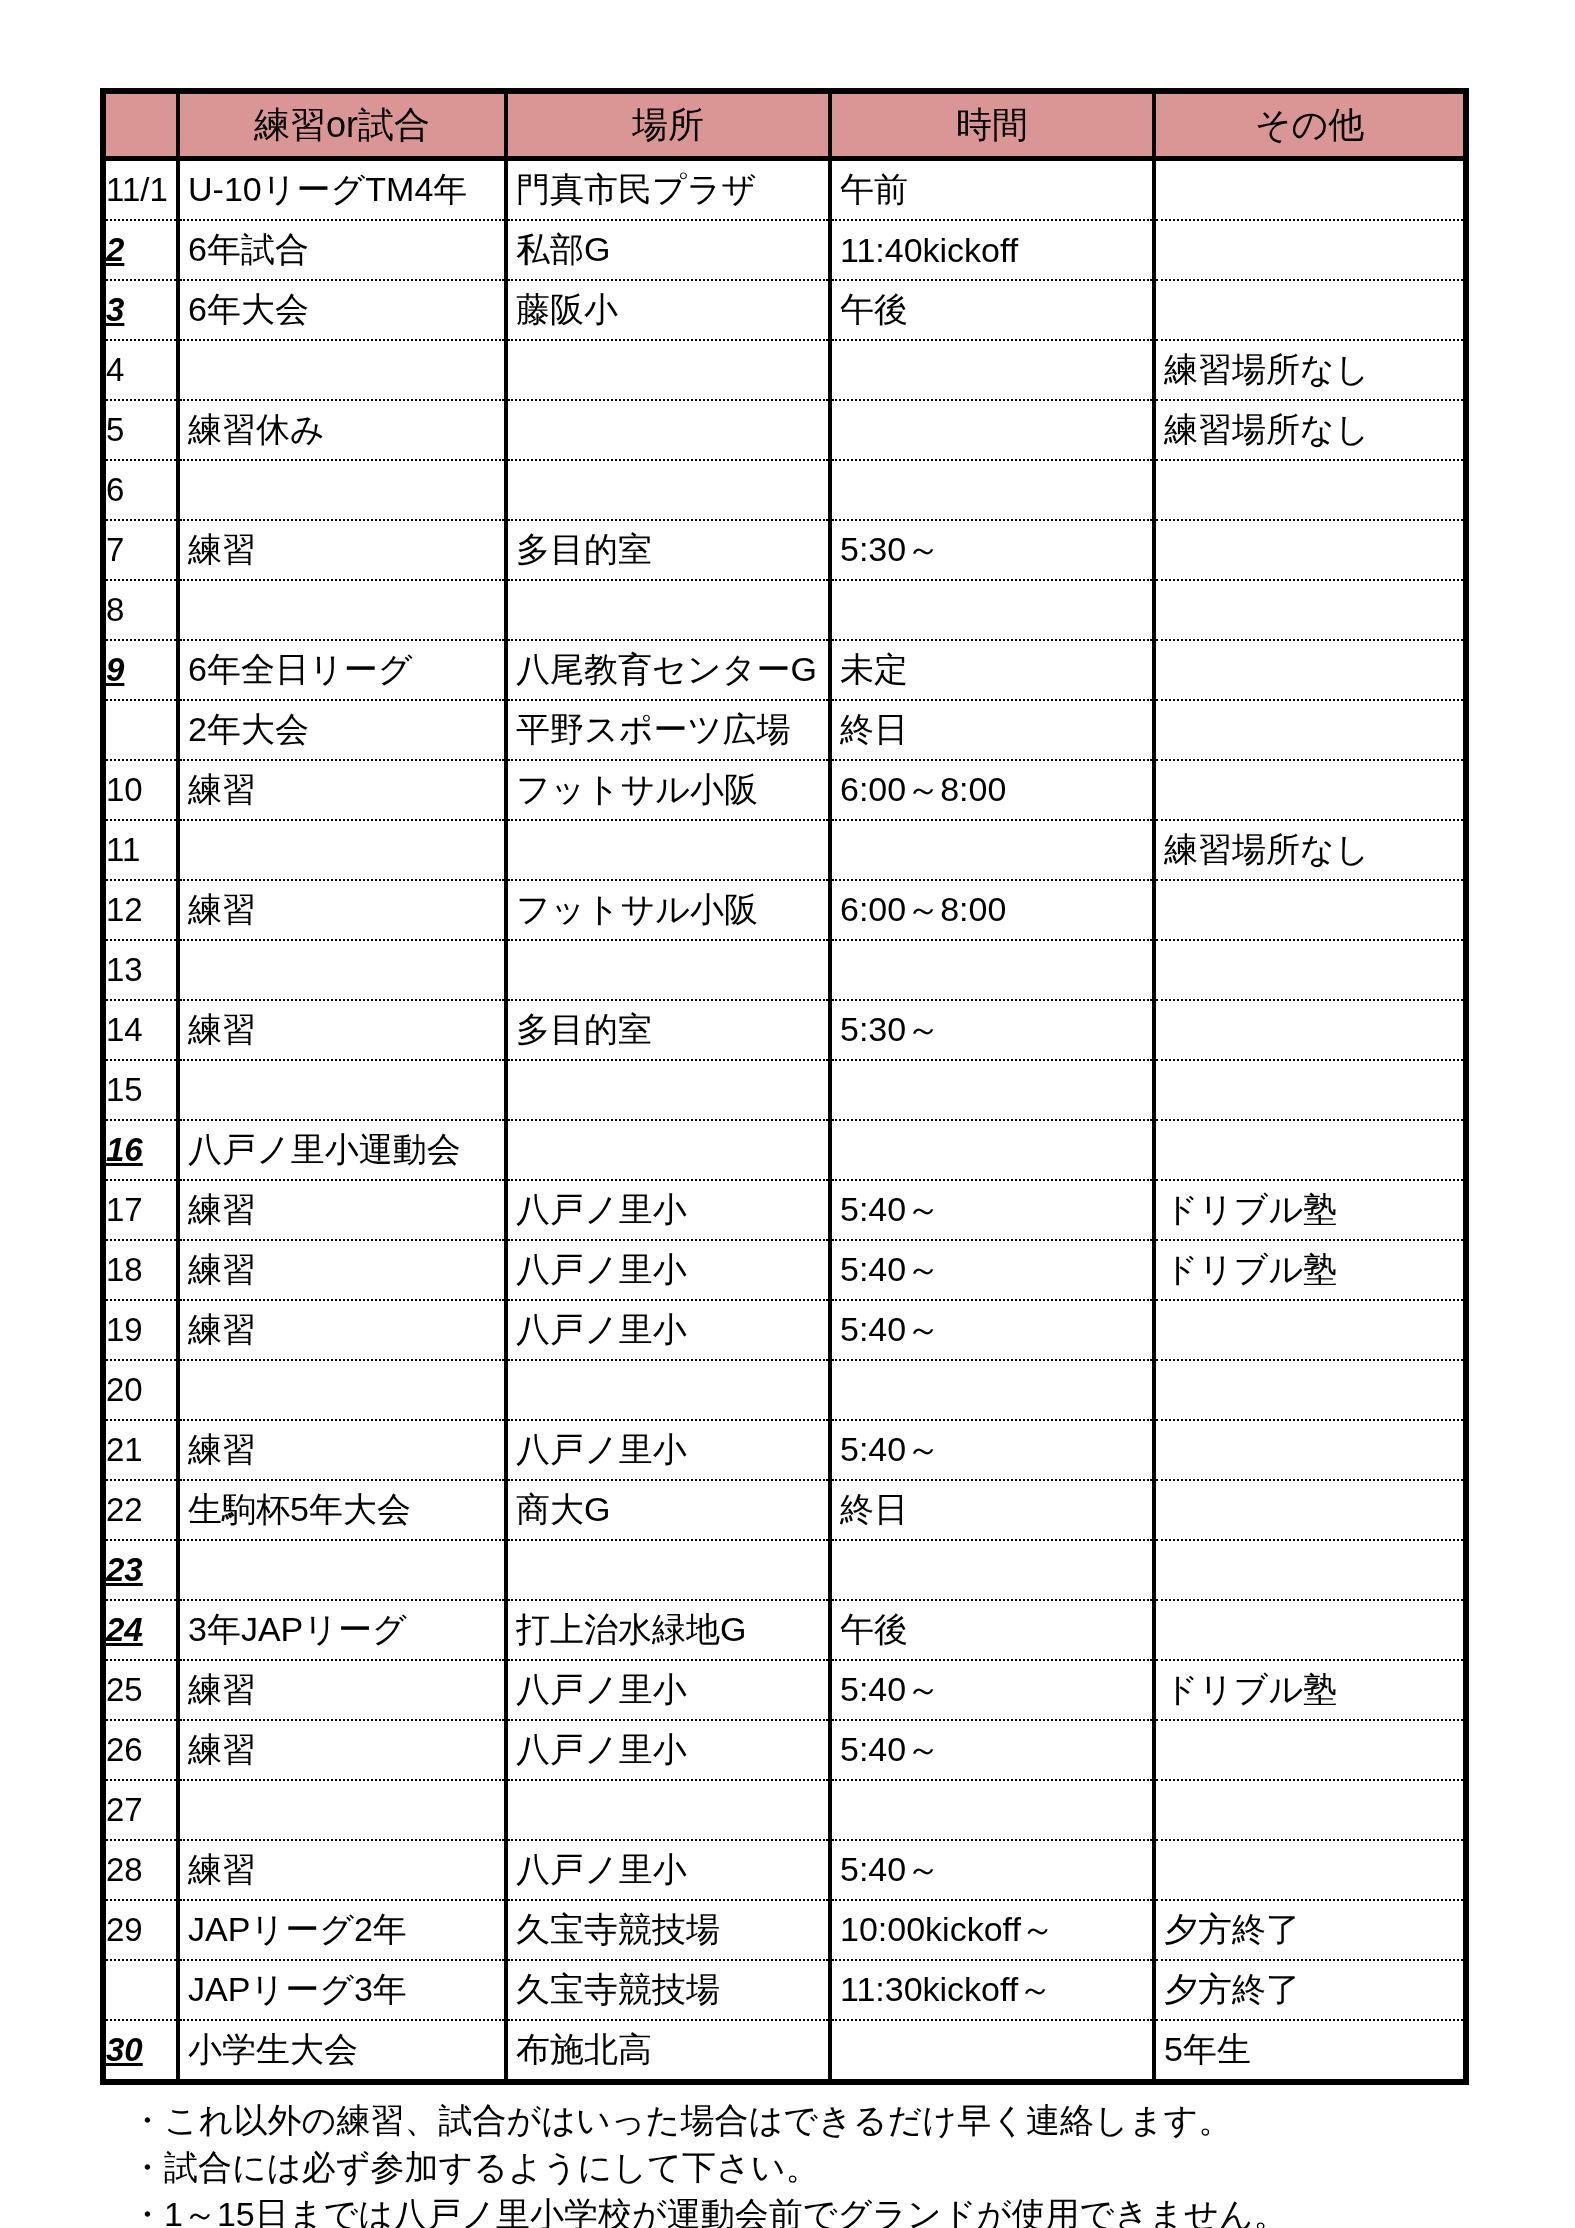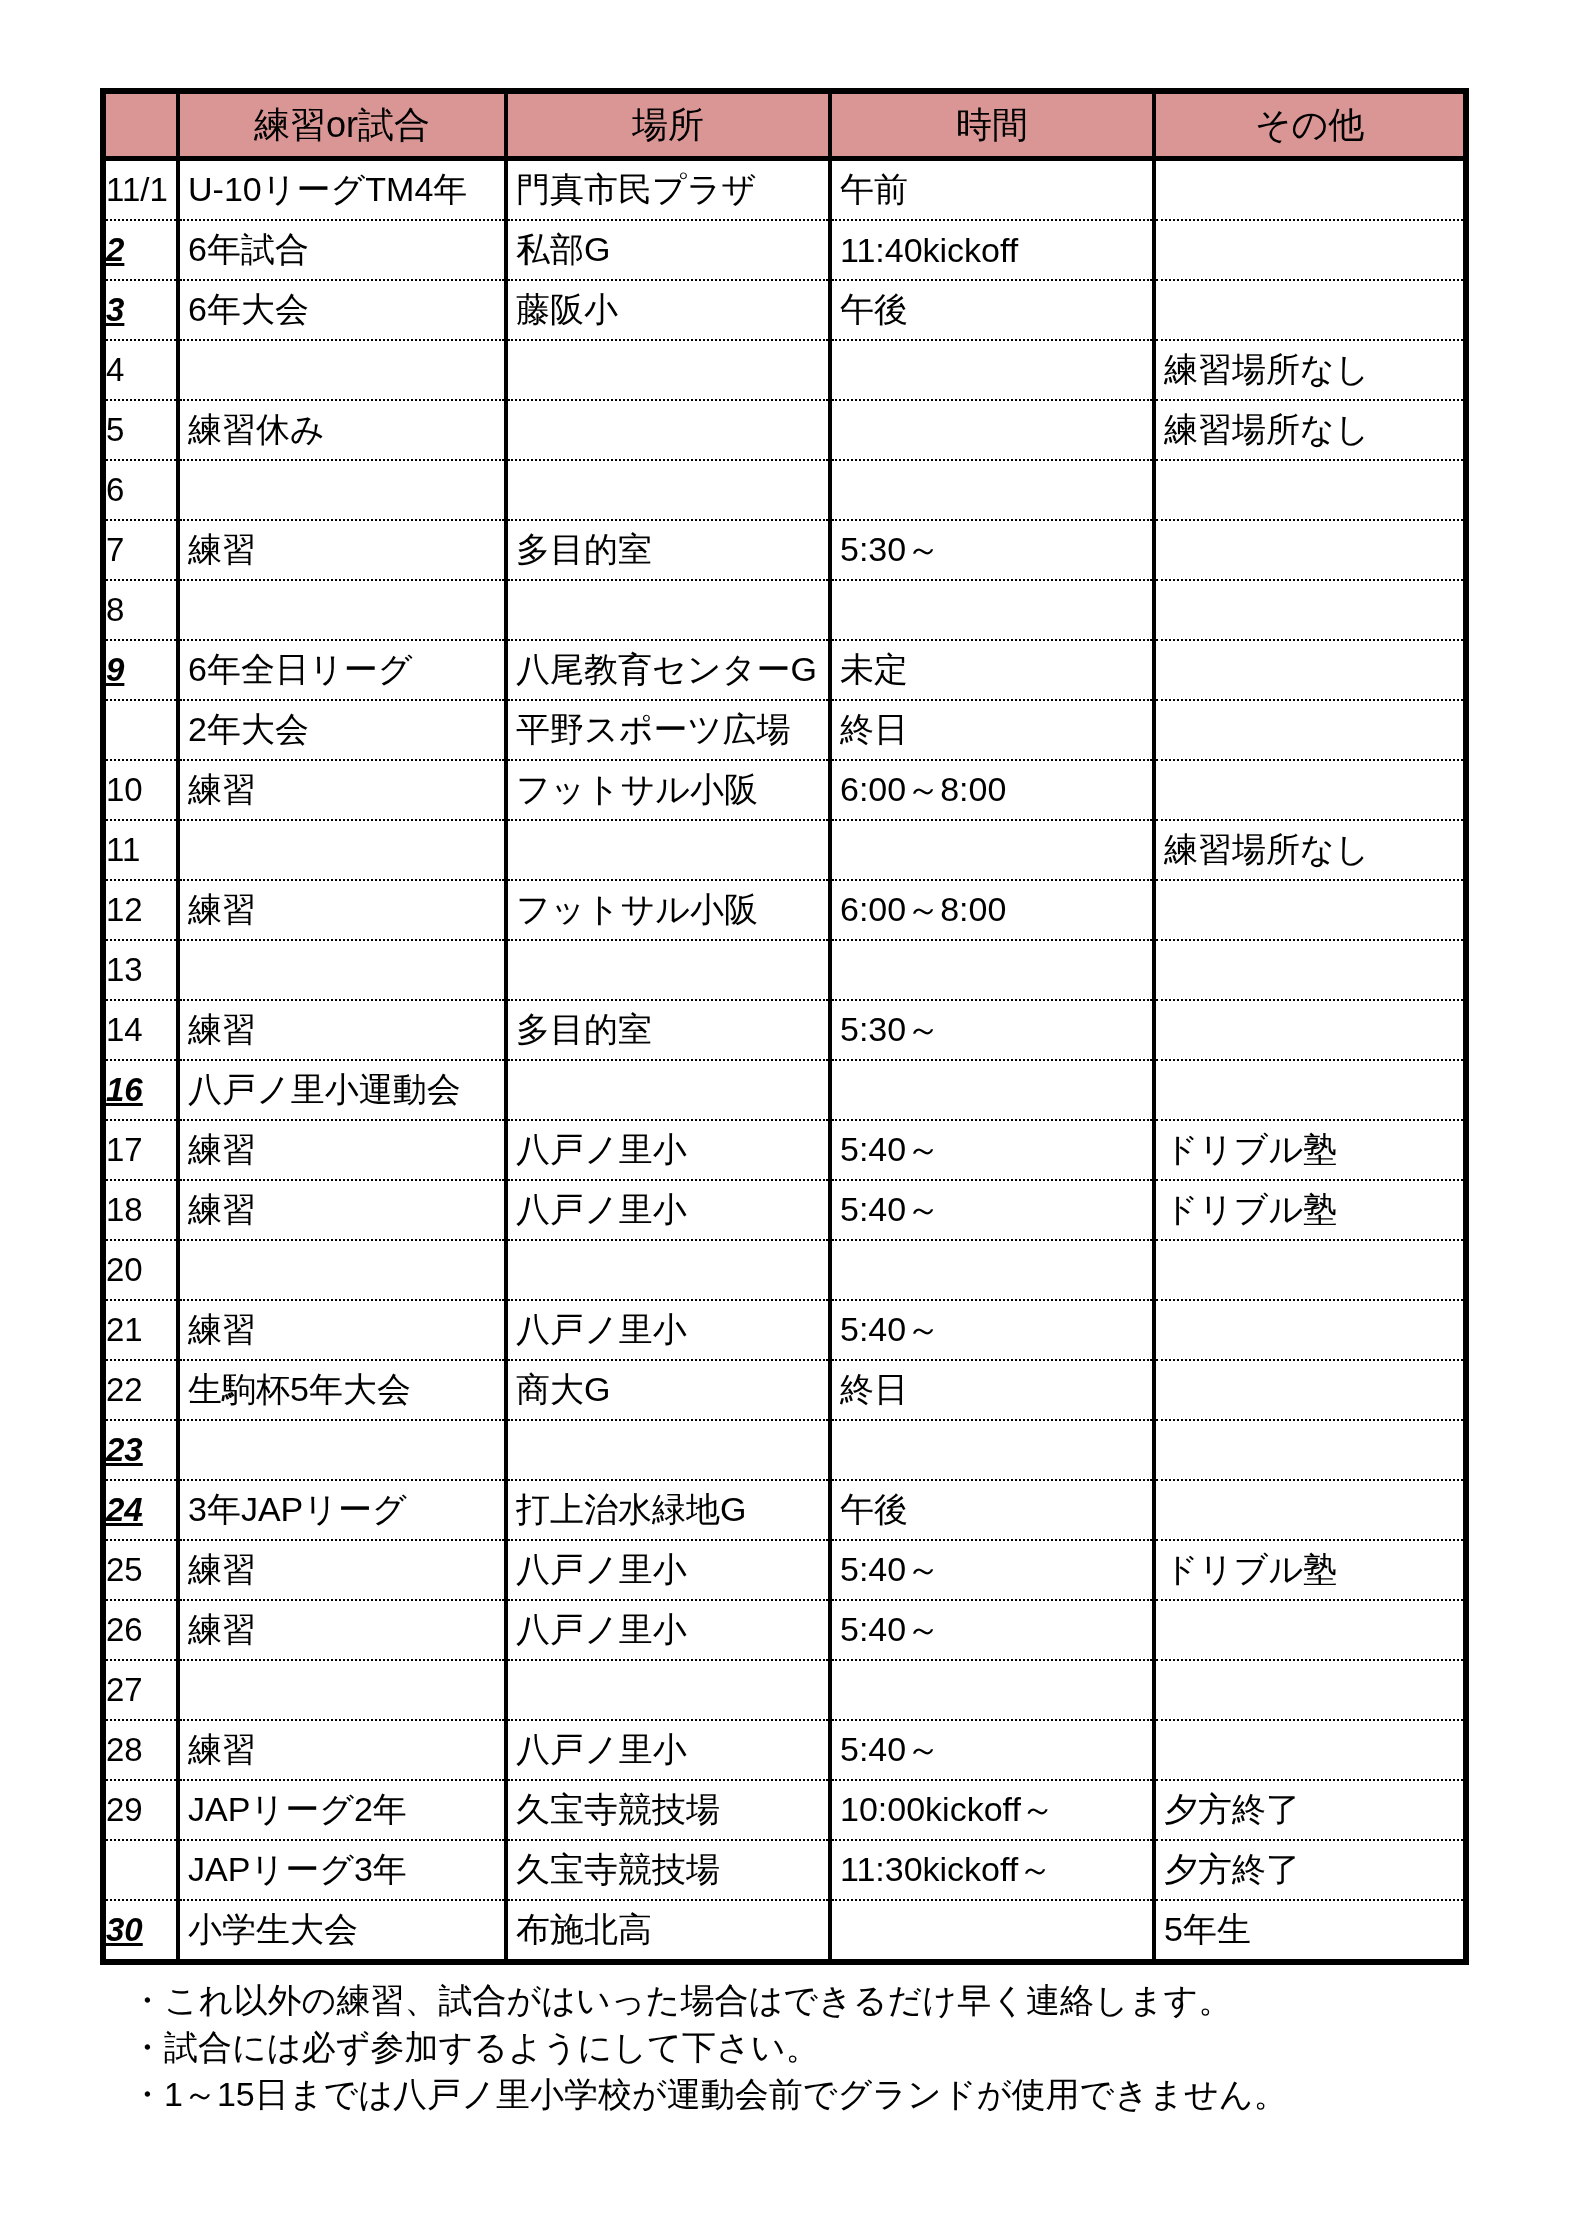--- a/index.html
+++ b/index.html
@@ -191,39 +191,53 @@
           <td></td>
         </tr>
         <tr>
           <td class="date">14</td>
           <td>練習</td>
           <td>多目的室</td>
           <td>5:30～</td>
           <td></td>
         </tr>
         <tr>
+          <td class="date">15</td>
+          <td></td>
+          <td></td>
+          <td></td>
+          <td></td>
+        </tr>
+        <tr>
           <td class="date holiday">16</td>
           <td>八戸ノ里小運動会</td>
           <td></td>
           <td></td>
           <td></td>
         </tr>
         <tr>
           <td class="date">17</td>
           <td>練習</td>
           <td>八戸ノ里小</td>
           <td>5:40～</td>
           <td>ドリブル塾</td>
         </tr>
         <tr>
           <td class="date">18</td>
           <td>練習</td>
           <td>八戸ノ里小</td>
           <td>5:40～</td>
           <td>ドリブル塾</td>
+        </tr>
+        <tr>
+          <td class="date">19</td>
+          <td>練習</td>
+          <td>八戸ノ里小</td>
+          <td>5:40～</td>
+          <td></td>
         </tr>
         <tr>
           <td class="date">20</td>
           <td></td>
           <td></td>
           <td></td>
           <td></td>
         </tr>
         <tr>
           <td class="date">21</td>

